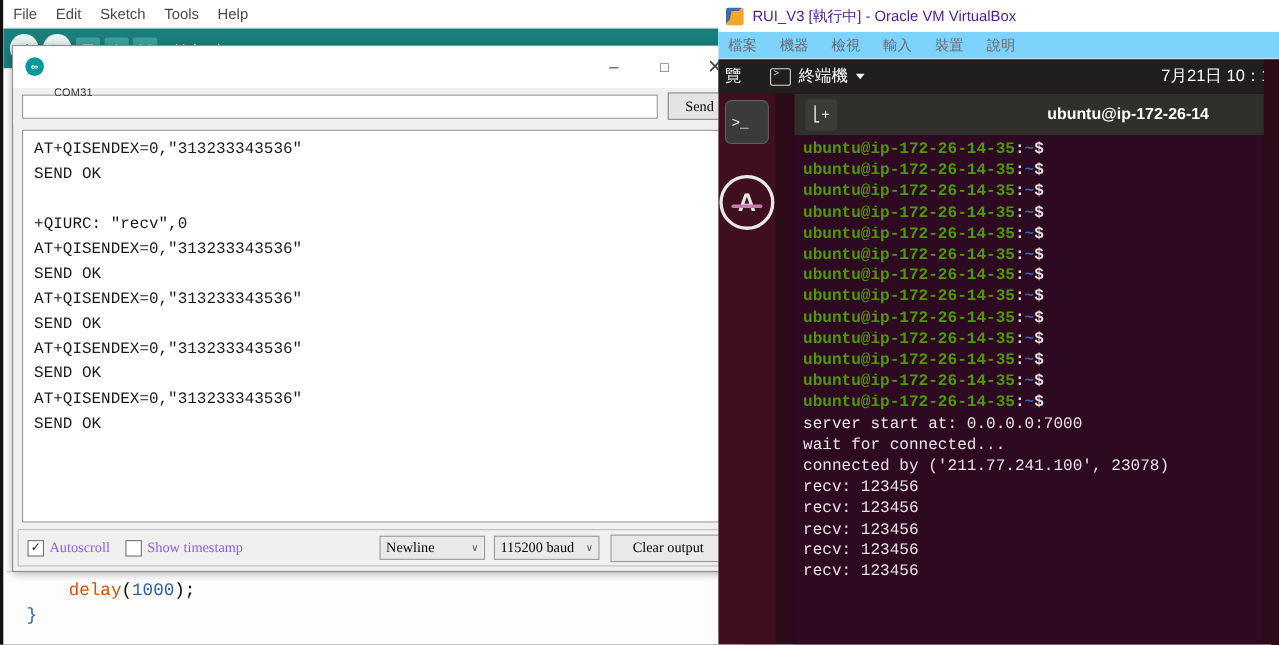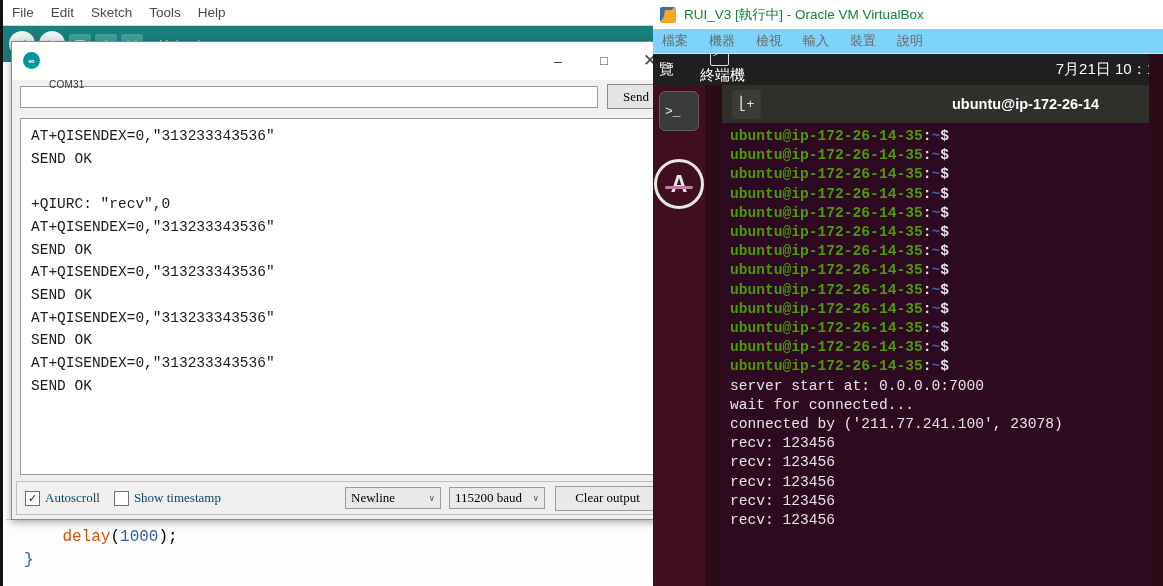--- a/index.html
+++ b/index.html
@@ -115,21 +115,21 @@
     background:#f0f0f0;border:1px solid #bdbdbd;
     display:flex;align-items:center;padding:0 8px;box-sizing:border-box;
   }
   .chk-wrap{display:flex;align-items:center;margin-right:14px;}
   .chk{
     width:13px;height:13px;border:1px solid #707070;background:#fff;
     display:flex;align-items:center;justify-content:center;
     font-size:11px;color:#111;line-height:1;margin-right:5px;flex:none;
   }
   .chk-label{
-    font-family:"Liberation Serif", serif;font-size:13px;color:#0c4a6e;
+    font-family:"Liberation Serif", serif;font-size:13px;color:#8b5cf6;
   }
   .sm-spacer{flex:1;}
   .sm-select{
     height:22px;min-width:96px;background:#e9e9e9;border:1px solid #9a9a9a;
     display:flex;align-items:center;justify-content:space-between;
     padding:0 5px;box-sizing:border-box;margin-left:8px;
     font-family:"Liberation Serif", serif;font-size:13px;color:#000;
   }
   .sm-select .arrow{font-size:9px;color:#555;margin-left:8px;}
   #sm-clear{
@@ -149,38 +149,38 @@
   }
   #vbox-icon{
     width:16px;height:16px;margin-right:8px;flex:none;
     background:linear-gradient(135deg,#3a6ea5 0%,#3a6ea5 45%,#f5a623 45%,#f5a623 100%);
     border-radius:2px;position:relative;
   }
   #vbox-icon:after{
     content:"";position:absolute;left:4px;top:3px;width:8px;height:10px;
     background:#f5a623;transform:skewX(-12deg);
   }
-  #vbox-title{font-size:13.5px;color:#15803d;}
+  #vbox-title{font-size:13.5px;color:#4c1d95;}
   #vbox-menubar{
     height:25px;background:#7dd3fc;display:flex;align-items:center;
     padding-left:9px;box-sizing:border-box;border-bottom:1px solid #e2e2e2;
   }
   .vb-menu{font-size:13px;color:#6a6a6a;margin-right:21px;}
 
   
   #ubuntu-screen{
     position:absolute;left:0;top:54px;right:0;bottom:0;
     background:#2c0b18;overflow:hidden;
   }
   #ubuntu-topbar{
     height:31px;background:#201f1e;display:flex;align-items:center;
     color:#ffffff;font-size:15px;padding:0 8px 0 2px;box-sizing:border-box;
   }
   #ub-overview{margin-left:4px;font-size:15px;color:#fff;}
-  #ub-appmenu{display:flex;align-items:center;margin-left:26px;flex-direction:column;}
+  #ub-appmenu{display:flex;align-items:center;margin-left:26px;}
   #ub-term-ico{
     width:17px;height:14px;border:1.5px solid #dcdcdc;border-radius:2px;
     margin-right:7px;position:relative;flex:none;
   }
   #ub-term-ico:before{
     content:">";position:absolute;left:2px;top:-1px;font-size:9px;color:#dcdcdc;
     font-family:"Liberation Mono", monospace;
   }
   #ub-appname{font-size:15px;color:#fff;}
   .caret-down{

